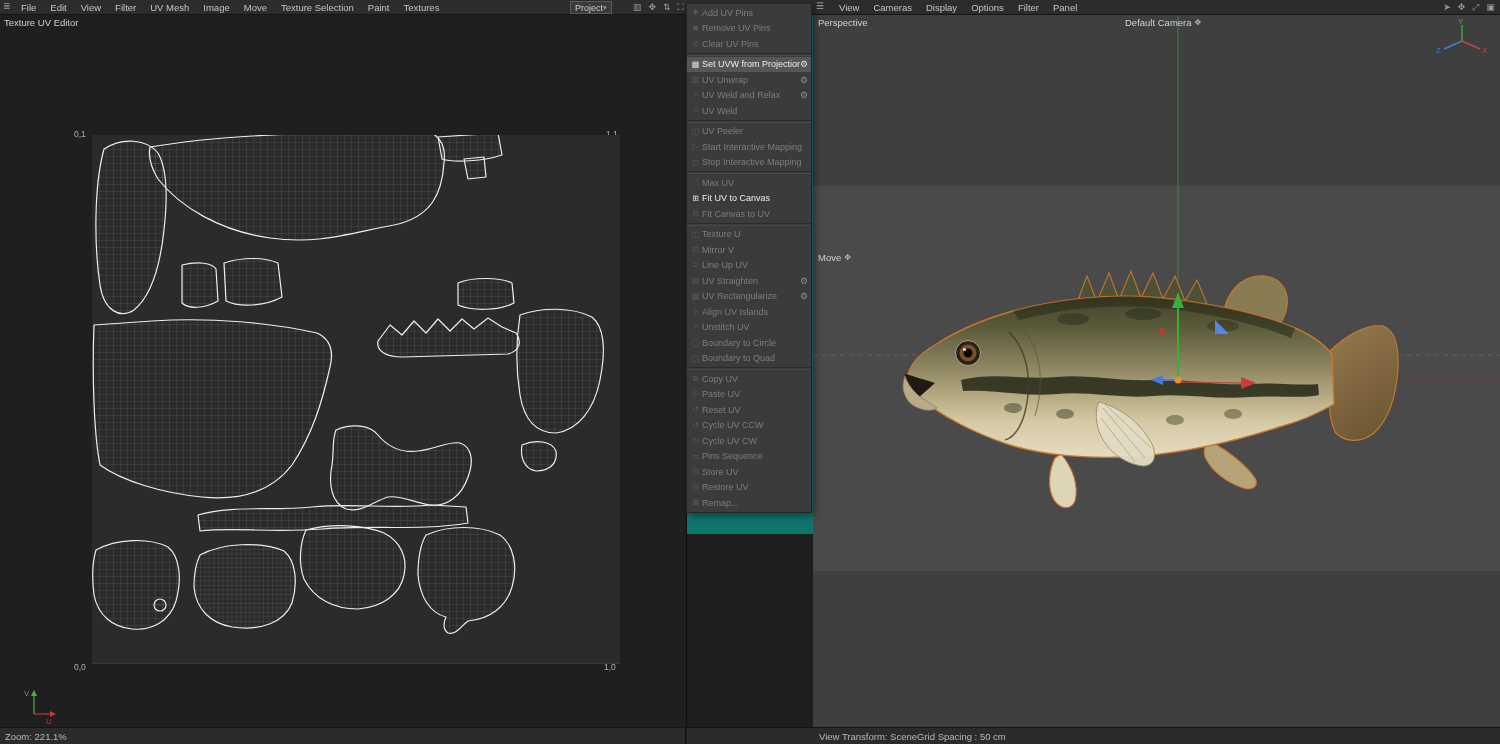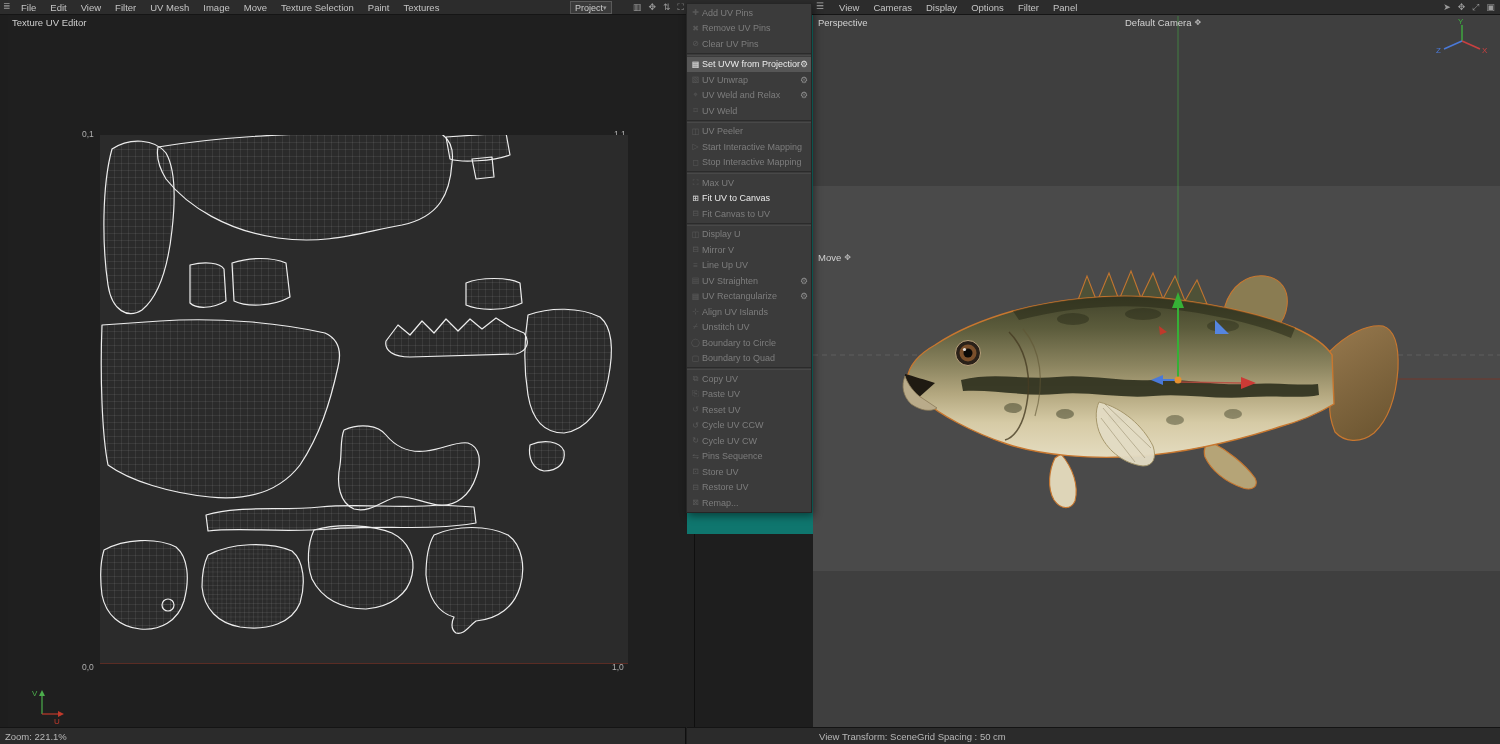--- a/index.html
+++ b/index.html
@@ -16,21 +16,21 @@
   #project-dd{position:absolute;left:570px;top:1px;height:11px;border:1px solid #5a5a5a;background:#3a3a3a;
     display:flex;align-items:center;padding:0 4px;font-size:9px;color:#cccccc;gap:0;}
   #project-dd .chev{font-size:7px;color:#9a9a9a;}
   #left-icons{position:absolute;left:633px;top:0;height:14px;display:flex;align-items:center;gap:7px;font-size:9px;color:#9a9a9a;}
   #topbar-right-menu{position:absolute;left:832px;top:0;height:14px;display:flex;align-items:center;font-size:9.5px;}
   #hamburger{position:absolute;left:816px;top:1px;font-size:9px;color:#b0b0b0;}
   #right-icons{position:absolute;right:5px;top:0;height:14px;display:flex;align-items:center;gap:7px;font-size:9px;color:#9a9a9a;}
   .tb-icon{cursor:default;}
 
   
-  #uv-panel{position:absolute;left:8px;top:14px;width:686px;height:713px;background:#1f1f1f;border-right:1px solid #0f0f0f;}
+  #uv-panel{position:absolute;left:0;top:14px;width:686px;height:713px;background:#1f1f1f;border-right:1px solid #0f0f0f;}
   #uv-title{position:absolute;left:4px;top:3px;font-size:9.5px;color:#cfcfcf;}
   #uv-canvas{position:absolute;left:92px;top:121px;width:528px;height:528px;background:#2b2b2b;border-bottom:1px solid #5a2c24;}
   .uv-corner{position:absolute;font-size:8.5px;color:#b0b0b0;}
   #uv-corner-tl{left:74px;top:115px;}
   #uv-corner-tr{left:606px;top:115px;}
   #uv-corner-bl{left:74px;top:648px;}
   #uv-corner-br{left:604px;top:648px;}
   #uv-axis{position:absolute;left:22px;top:668px;}
   #uv-status{position:absolute;left:0;top:727px;width:686px;height:17px;background:#2b2b2b;border-top:1px solid #141414;
     font-size:9.5px;color:#b8b8b8;display:flex;align-items:center;padding-left:5px;box-sizing:border-box;border-right:1px solid #0f0f0f;}
@@ -322,21 +322,21 @@
         <span class="cm-icon">⊞</span>
         <span class="cm-label">Fit UV to Canvas</span>
       </div>
       <div class="cm-row disabled">
         <span class="cm-icon">⊟</span>
         <span class="cm-label">Fit Canvas to UV</span>
       </div>
       <div class="cm-sep"></div>
       <div class="cm-row disabled">
         <span class="cm-icon">◫</span>
-        <span class="cm-label">Display U</span>
+        <span class="cm-label">Texture U</span>
       </div>
       <div class="cm-row disabled">
         <span class="cm-icon">⊟</span>
         <span class="cm-label">Mirror V</span>
       </div>
       <div class="cm-row disabled">
         <span class="cm-icon">≡</span>
         <span class="cm-label">Line Up UV</span>
       </div>
       <div class="cm-row disabled">

